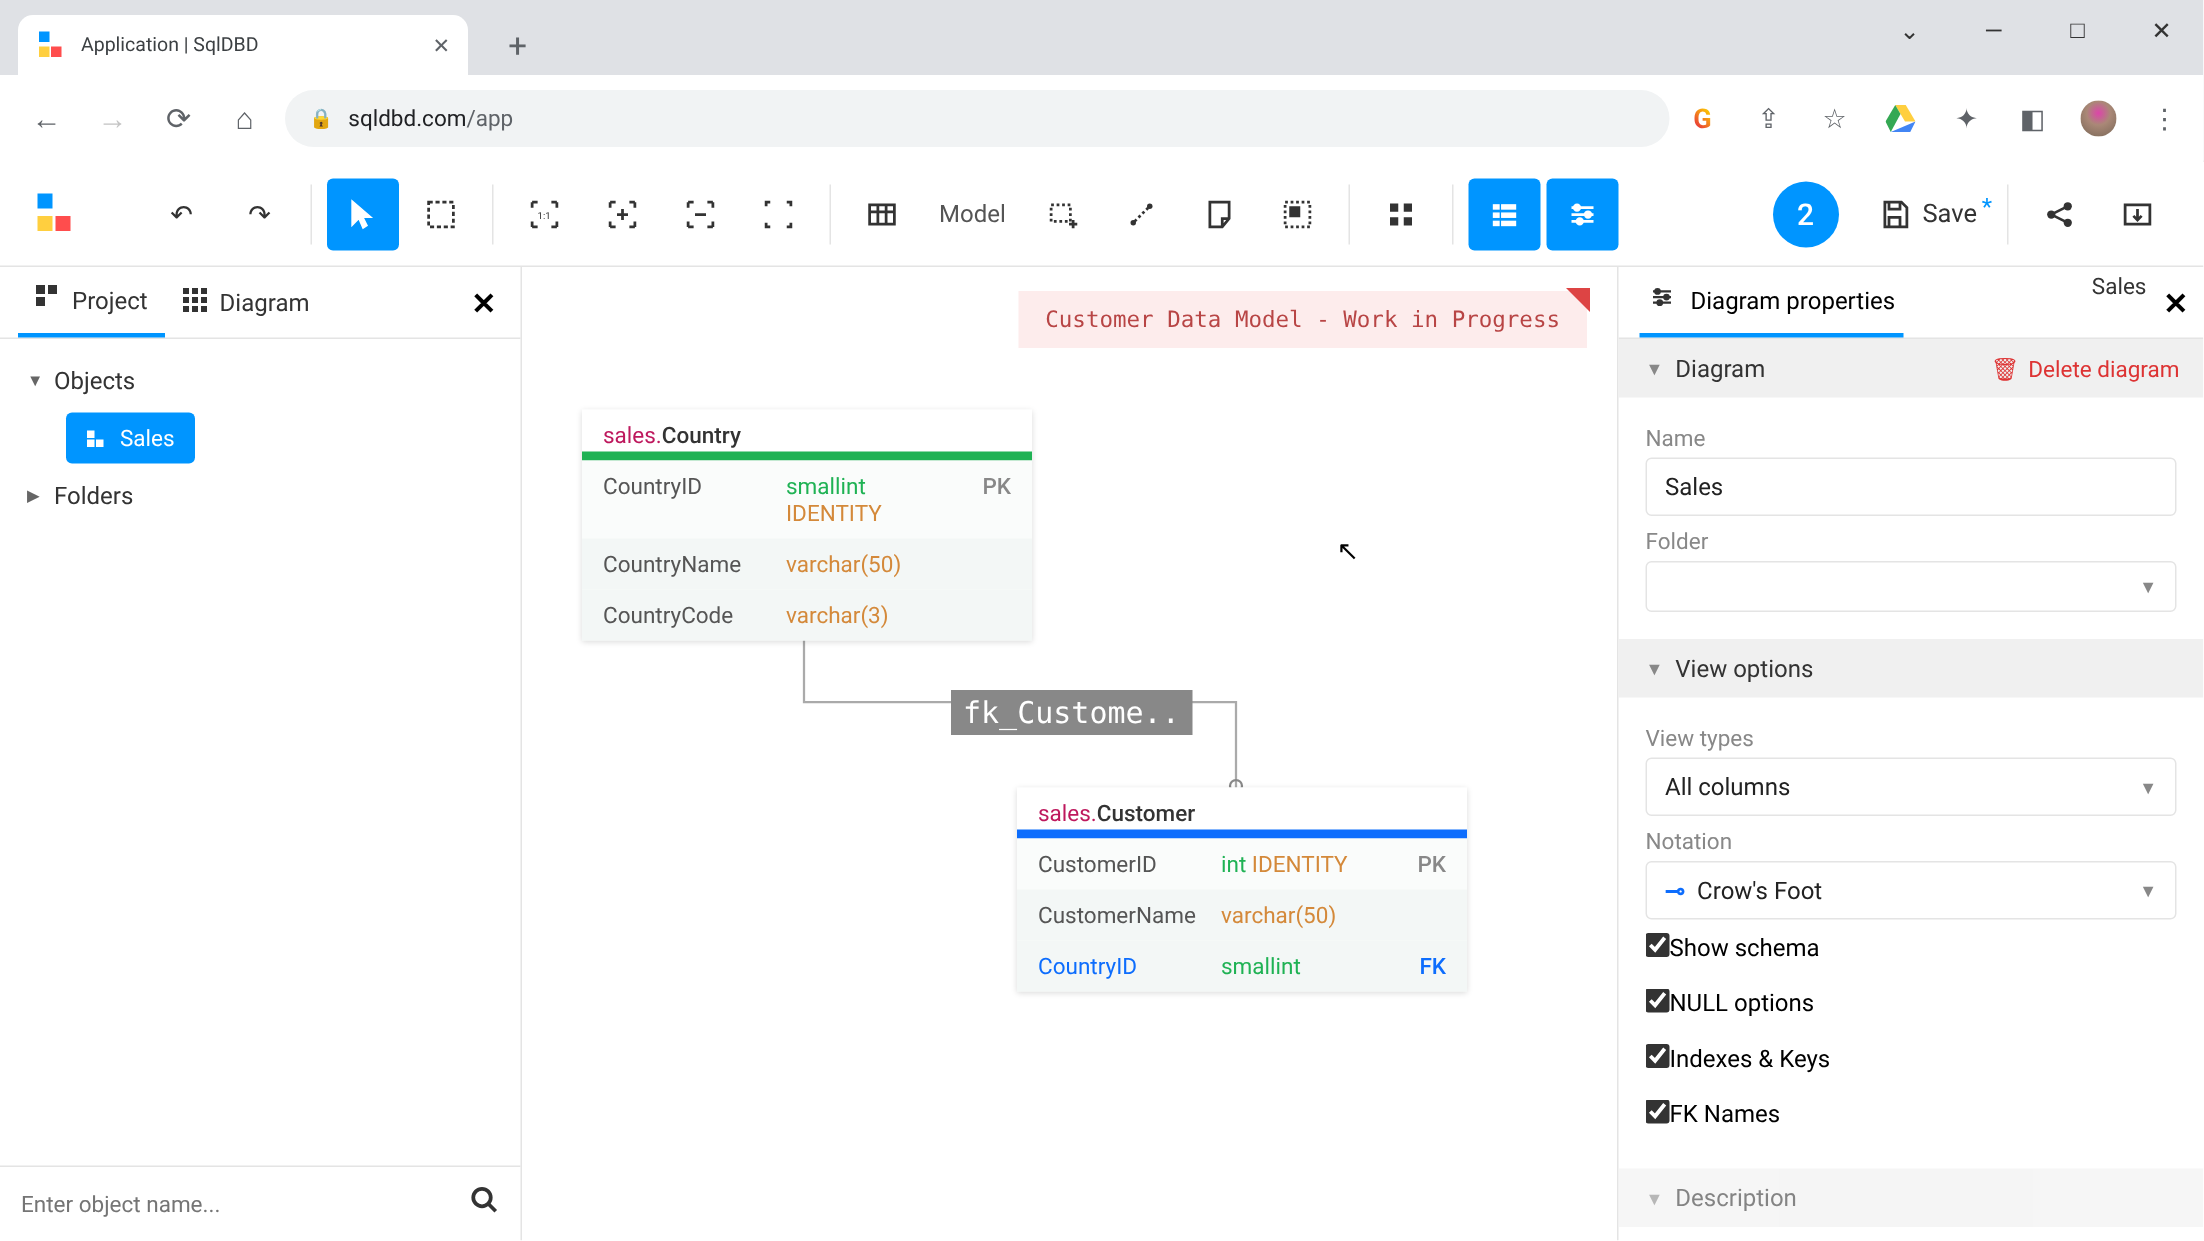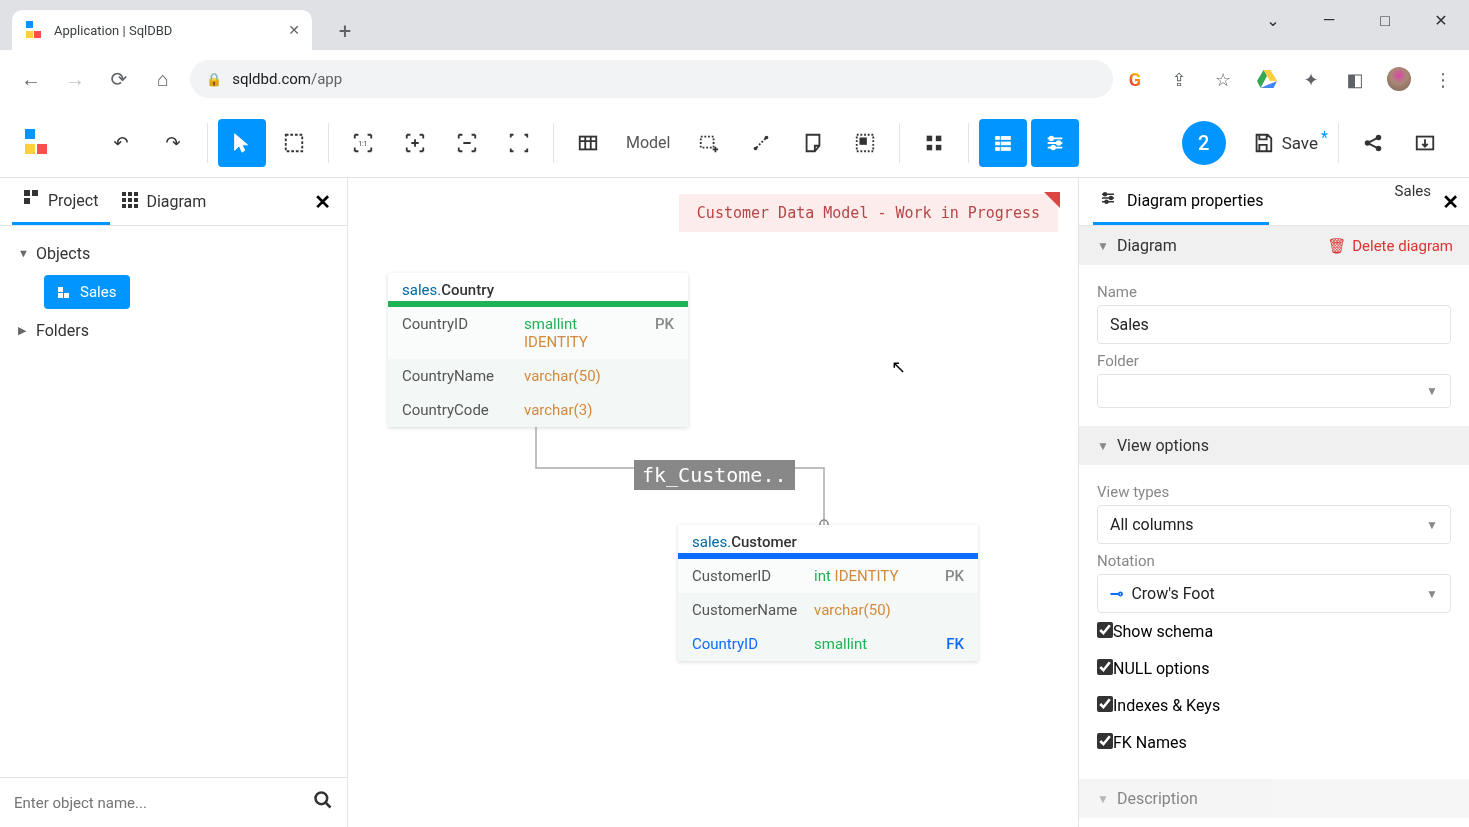--- a/index.html
+++ b/index.html
@@ -63,21 +63,21 @@
 .left-search input { border:none; outline:none; flex:1; font-size:15px; color:#777; }
 .left-search .search-icon { font-size:20px; color:#333; font-weight:bold; }
 
 
 .canvas { flex:1; position:relative; background:#fff; overflow:hidden; }
 .note { position:absolute; right:20px; top:16px; background:#fdecec; color:#b84545; font-family: "Consolas", monospace; font-size:15px; padding:10px 18px; }
 .note::after { content:""; position:absolute; top:-2px; right:-2px; border:8px solid transparent; border-top-color:#d44; border-right-color:#d44; }
 
 .table-card { position:absolute; box-shadow:0 1px 4px rgba(0,0,0,0.15); font-family:"Consolas",monospace; font-size:15px; background:#fafcfb; }
 .table-card .t-title { padding:8px 14px 2px; color:#999; background:#fff; }
-.table-card .t-title .schema{ color:#0369a1;} .table-card .t-title .name{ color:#333; font-weight:500;}
+.table-card .t-title .schema{ color:#be185d;} .table-card .t-title .name{ color:#333; font-weight:500;}
 .table-card .t-bar { height:6px; }
 .table-card.country .t-bar { background:#1fb254; }
 .table-card.customer .t-bar { background:#0d6dfd; }
 .t-rows { }
 .t-row { display:flex; padding:8px 14px; gap:12px; background:#f3f7f6; }
 .t-row.alt { background:#fafcfb; }
 .t-col { color:#555; width:110px; }
 .t-col.fk { color:#0d6dfd; }
 .t-type { color:#1fb254; flex:1; }
 .t-type .ident { color:#d4893a; }

